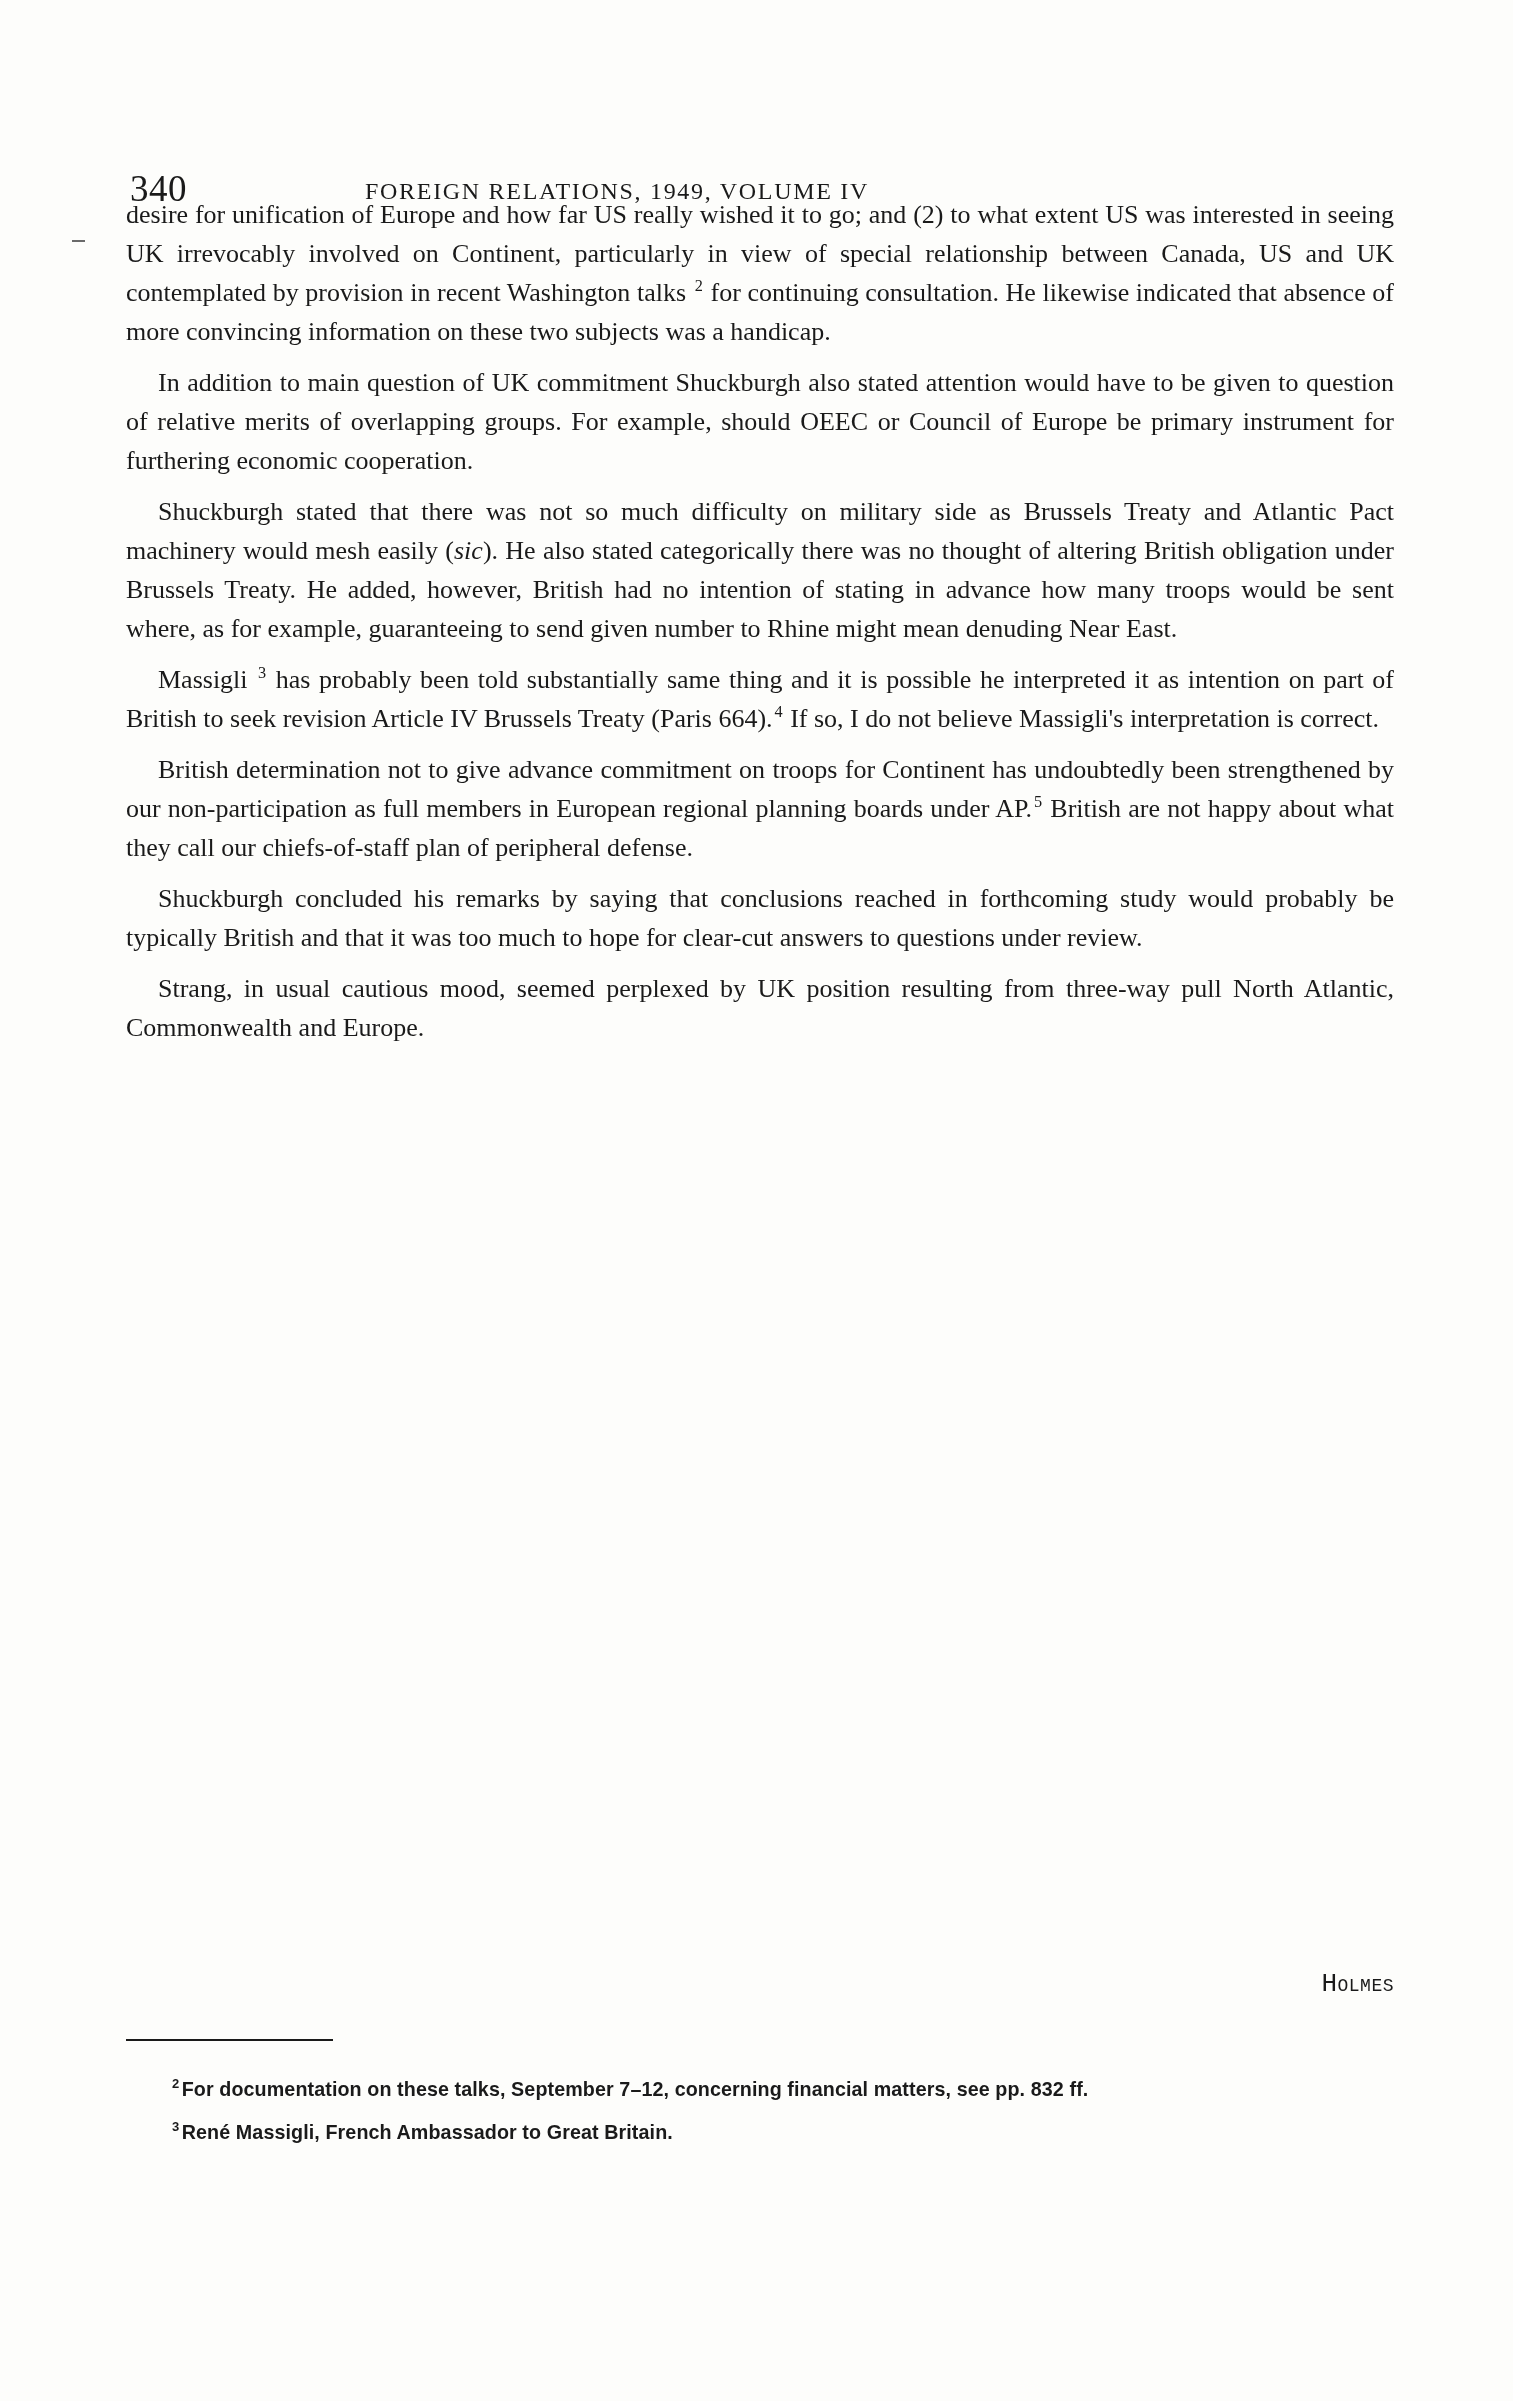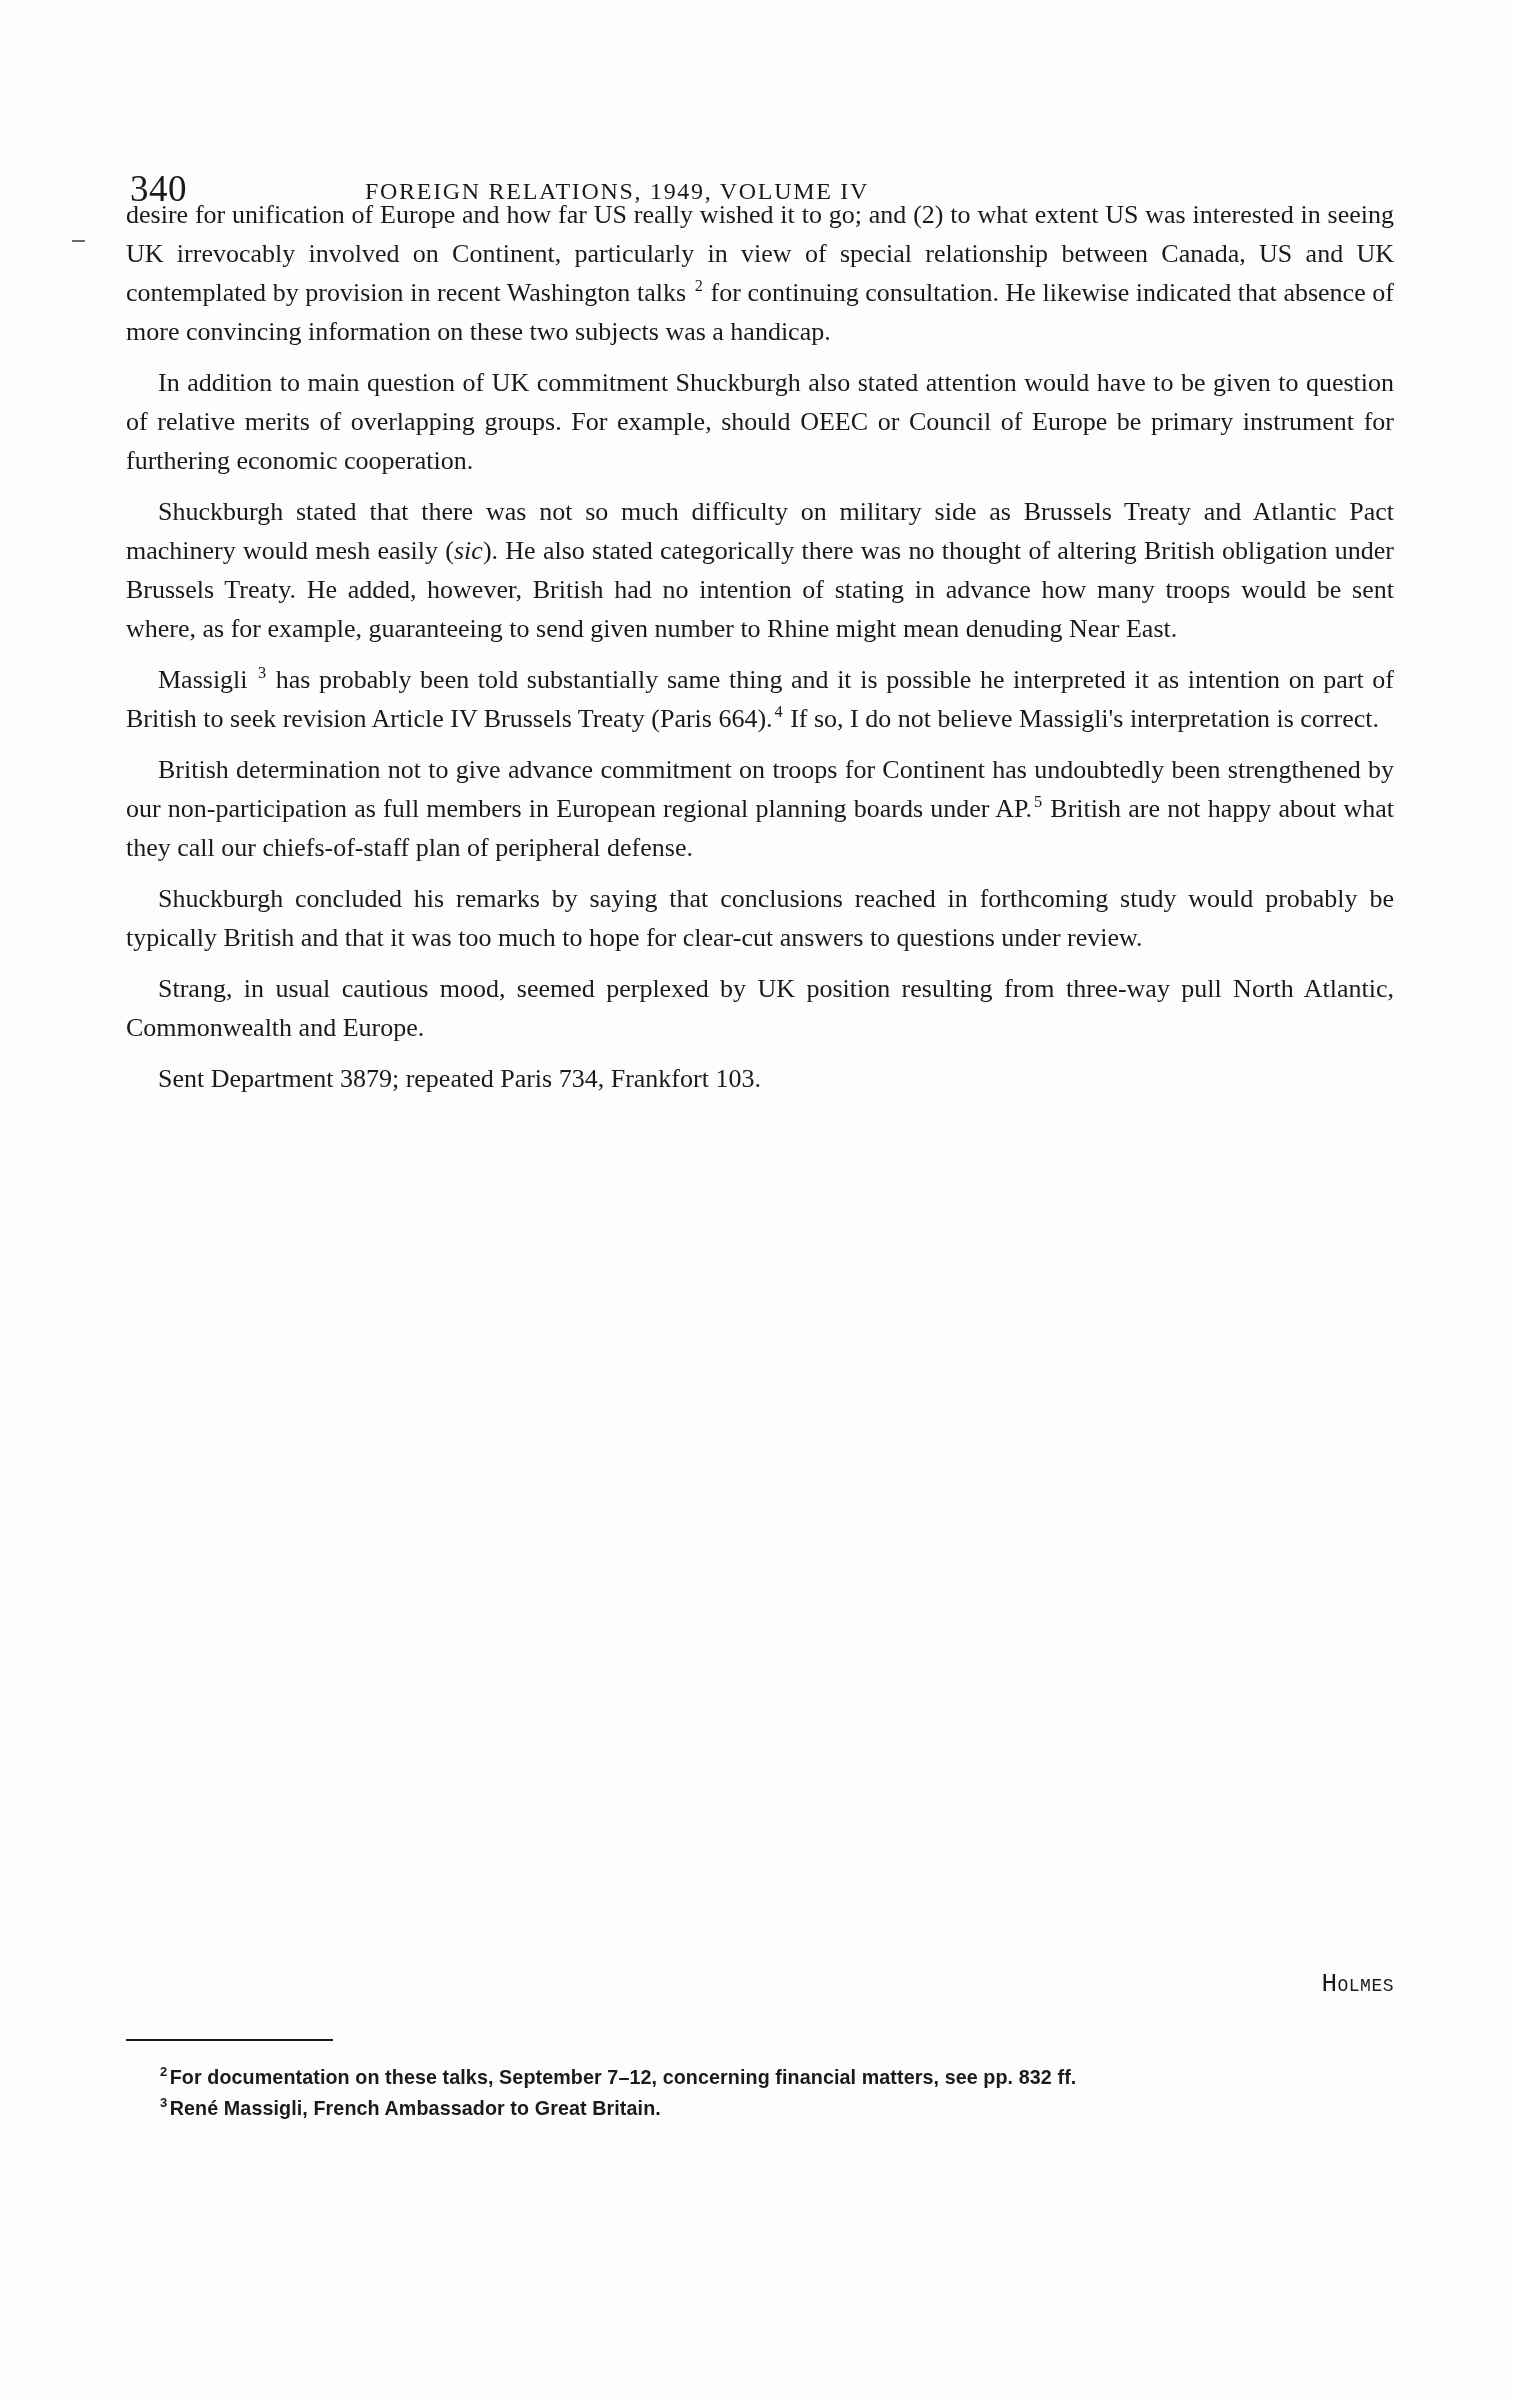--- a/index.html
+++ b/index.html
@@ -102,21 +102,21 @@
     left: 126px;
     width: 1268px;
     font-family: "Liberation Sans", sans-serif;
     font-size: 19.7px;
     line-height: 27px;
     text-align: justify;
     font-weight: 600;
     letter-spacing: 0.1px;
   }
   .footnotes .fnitem {
-    margin: 4px;
+    margin: 16px;
     text-indent: 30px;
   }
   .footnotes sup {
     font-size: 13px;
     vertical-align: super;
     line-height: 0;
     padding-right: 2.4px;
   }
   .hairline-left {
     position: absolute;
@@ -174,21 +174,20 @@
 
     <p>Shuckburgh concluded his remarks by saying that conclusions
       reached in forthcoming study would probably be typically British and
       that it was too much to hope for clear-cut answers to questions under
       review.</p>
 
     <p>Strang, in usual cautious mood, seemed perplexed by UK position
       resulting from three-way pull North Atlantic, Commonwealth and
       Europe.</p>
 
-    <p>Sent Department 3879; repeated Paris 734, Frankfort 103.</p>
   </div>
 
   <div class="signature">
     <span class="smallcaps-name">Holmes</span>
   </div>
 
   <div class="fn-rule"></div>
 
   <div class="footnotes">
     <p class="fnitem"><sup>2</sup><span>For documentation on these talks, September 7–12, concerning financial matters, see pp. 832 ff.</span></p>

